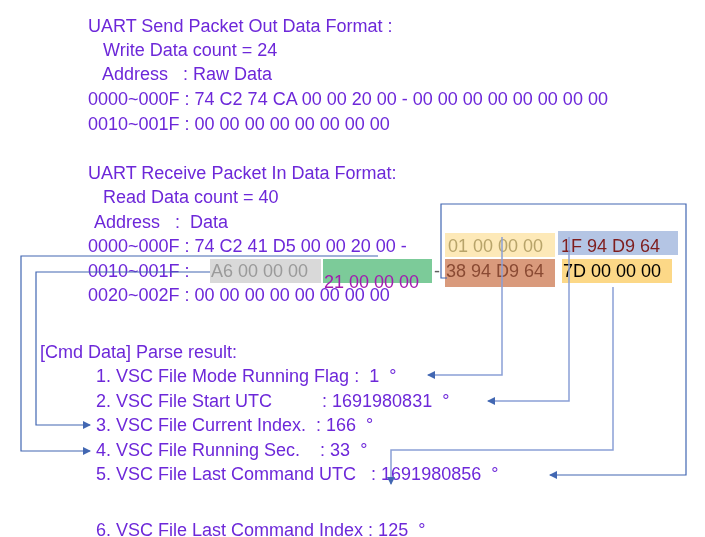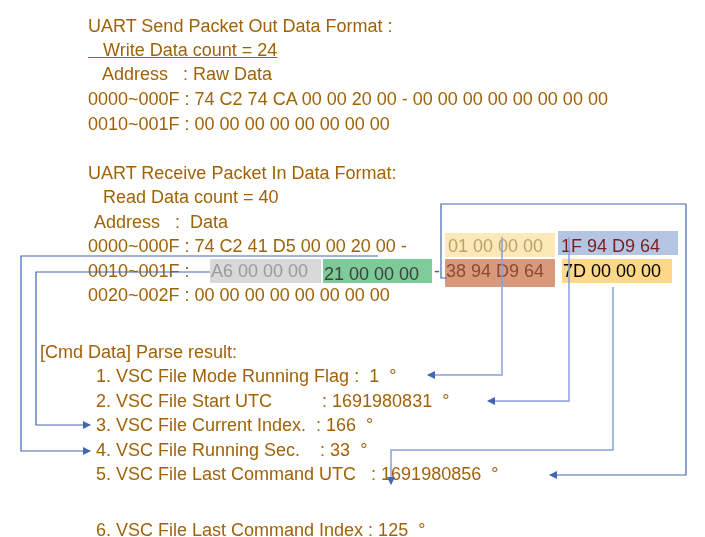--- a/index.html
+++ b/index.html
@@ -1,27 +1,27 @@
 <!DOCTYPE html>
 <html><head>
 <meta charset="utf-8">
 <style>
   html, body { margin: 0; padding: 0; background: #ffffff; }
   body { width: 705px; height: 537px; position: relative; overflow: hidden;
          font-family: "Liberation Sans", "DejaVu Sans", sans-serif; color: #5f5f5f; }
-  .line { position: absolute; white-space: pre; font-size: 18px; line-height: 24px; color: #a16207; text-align: center; }
+  .line { position: absolute; white-space: pre; font-size: 18px; line-height: 24px; color: #6d28d9; text-align: center; }
   .hl { position: absolute; height: 24px; }
   .hx { position: absolute; white-space: pre; font-size: 18px; line-height: 24px; }
   svg.conn { position: absolute; left: 0; top: 0; width: 705px; height: 537px; pointer-events: none; }
 </style>
 </head>
 <body>
 
 <div class="line" style="left:88px; top:14px;">UART Send Packet Out Data Format :</div>
-<div class="line" style="left:88px; top:38px;text-decoration:underline;">   Write Data count = 24</div>
+<div class="line" style="left:88px; top:38px;">   Write Data count = 24</div>
 <div class="line" style="left:88px; top:62px;">   Address   : Raw Data</div>
 <div class="line" style="left:88px; top:87px;">0000~000F : 74 C2 74 CA 00 00 20 00 - 00 00 00 00 00 00 00 00</div>
 <div class="line" style="left:88px; top:112px;">0010~001F : 00 00 00 00 00 00 00 00</div>
 
 <div class="line" style="left:88px; top:161px;">UART Receive Packet In Data Format:</div>
 <div class="line" style="left:88px; top:185px;">   Read Data count = 40</div>
 <div class="line" style="left:80px; top:210px;">   Address   :  Data</div>
 
 <div class="hl" style="left:445px; top:233px; width:110px; background:#fde9b8;"></div>
 <div class="hl" style="left:558px; top:231px; width:120px; background:#b4c5e4;"></div>
@@ -29,21 +29,21 @@
 <div class="hl" style="left:323px; top:259px; width:109px; background:#7ccb99;"></div>
 <div class="hl" style="left:445px; top:259px; width:110px; height:28px; background:#d99a7c;"></div>
 <div class="hl" style="left:562px; top:259px; width:110px; background:#fcd887;"></div>
 
 <div class="line" style="left:88px; top:234px;">0000~000F : 74 C2 41 D5 00 00 20 00 -</div>
 <div class="hx" style="left:448px; top:234px; color:#b8a46a;">01 00 00 00</div>
 <div class="hx" style="left:561px; top:234px; color:#7f1d1d;">1F 94 D9 64</div>
 
 <div class="line" style="left:88px; top:259px;">0010~001F :</div>
 <div class="hx" style="left:211px; top:259px; color:#9a9a9a;">A6 00 00 00</div>
-<div class="hx" style="left:324px; top:262px; color:#404040;">21 00 00 00</div>
+<div class="hx" style="left:324px; top:270px; color:#a21caf;">21 00 00 00</div>
 <div class="hx" style="left:434px; top:259px; color:#5f5f5f;">-</div>
 <div class="hx" style="left:446px; top:259px; color:#8a4a33;">38 94 D9 64</div>
 <div class="hx" style="left:563px; top:259px; color:#000000;">7D 00 00 00</div>
 
 <div class="line" style="left:88px; top:283px;">0020~002F : 00 00 00 00 00 00 00 00</div>
 
 <div class="line" style="left:40px; top:340px;">[Cmd Data] Parse result:</div>
 <div class="line" style="left:96px; top:364px;">1. VSC File Mode Running Flag :  1  °</div>
 <div class="line" style="left:96px; top:389px;">2. VSC File Start UTC          : 1691980831  °</div>
 <div class="line" style="left:96px; top:413px;">3. VSC File Current Index.  : 166  °</div>

